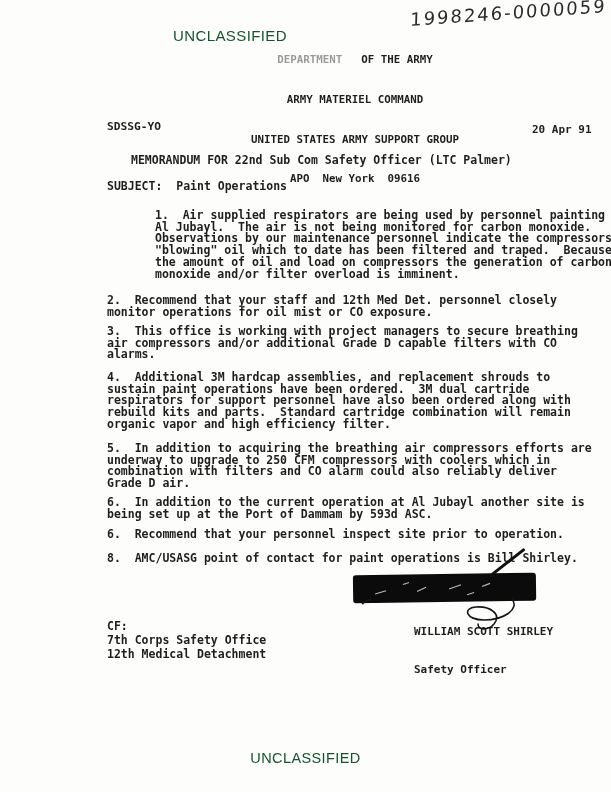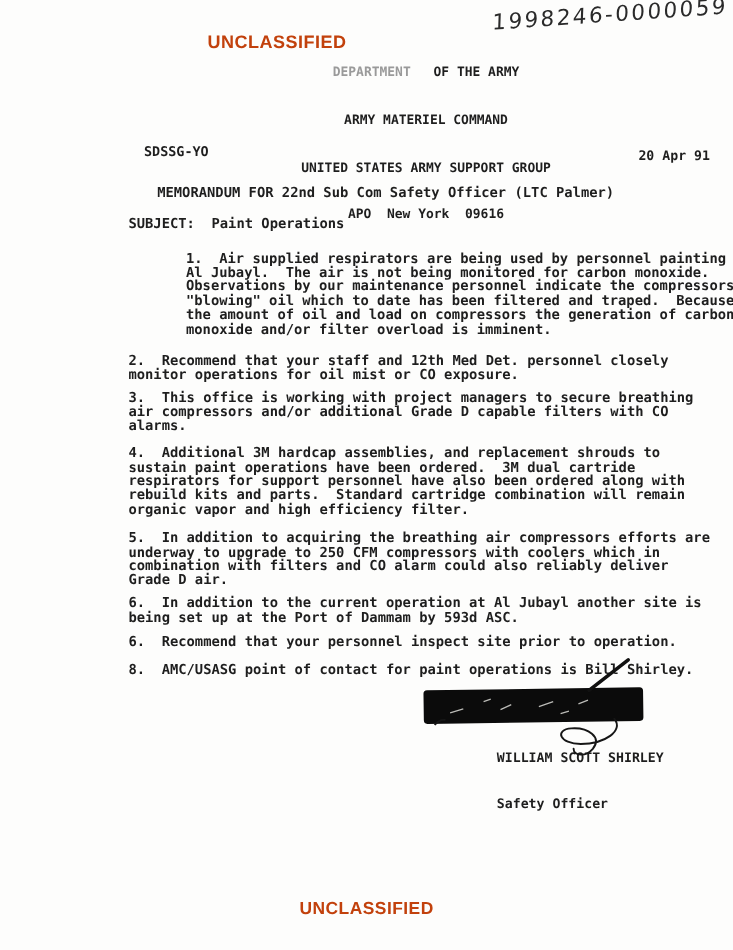--- a/index.html
+++ b/index.html
@@ -11,22 +11,22 @@
     overflow:hidden;
     color:#1b1b1b;
   }
   .tw {
     font-family:"DejaVu Sans Mono","Liberation Mono",monospace;
     font-weight:bold;
     color:#1e1e1e;
   }
   .sans {
     font-family:"Liberation Sans","DejaVu Sans",sans-serif;
-    font-weight:bold;
-    color:#c2410c;
+    font-weight:normal;
+    color:#14532d;
   }
   .abs { position:absolute; }
 
   .handwritten {
     left:410px; top:2px;
     font-family:"DejaVu Sans",sans-serif;
     font-size:18px;
     letter-spacing:2px;
     color:#2a2a2a;
     transform:rotate(-4deg) skewX(-6deg);
@@ -40,21 +40,21 @@
   }
 
   .letterhead {
     left:155px; top:27px; width:400px;
     text-align:center;
     font-size:10.8px; line-height:13.2px;
     white-space:pre;
   }
   .letterhead .faded { color:#9a9a9a; margin-right:19px;text-align:right; }
 
-  .office-symbol { left:120px; top:120px; font-size:11.2px; }
+  .office-symbol { left:107px; top:120px; font-size:11.2px; }
   .memo-date     { left:532px; top:123px; font-size:11px; }
 
   .memo-for  { left:107px; top:153px; font-size:11.5px; white-space:pre;padding-left:24px; }
   .subject   { left:107px; top:179px; font-size:11.5px; white-space:pre; }
 
   .para {
     left:107px; width:500px;
     font-size:11.5px; line-height:11.7px;
     white-space:pre-wrap;
   }
@@ -125,16 +125,21 @@
 
   <div class="abs tw sig-block">
     <div>WILLIAM SCOTT SHIRLEY</div>
     <div>Safety Officer</div>
   </div>
 
   <svg class="abs pen-loop" width="78" height="40" viewBox="0 0 78 40">
     <path d="M64,3 C72,13 56,24 36,24 C18,24 14,12 28,11 C42,10 54,18 46,28 C40,35 30,34 30,28" stroke="#161616" stroke-width="1.6" fill="none" stroke-linecap="round"></path>
   </svg>
 
+  <div class="abs tw cf-block">
+    <div>CF:</div>
+    <div>7th Corps Safety Office</div>
+    <div>12th Medical Detachment</div>
+  </div>
 
   <div class="abs sans classification-bottom">UNCLASSIFIED</div>
 
 </div>
 
 </body></html>

